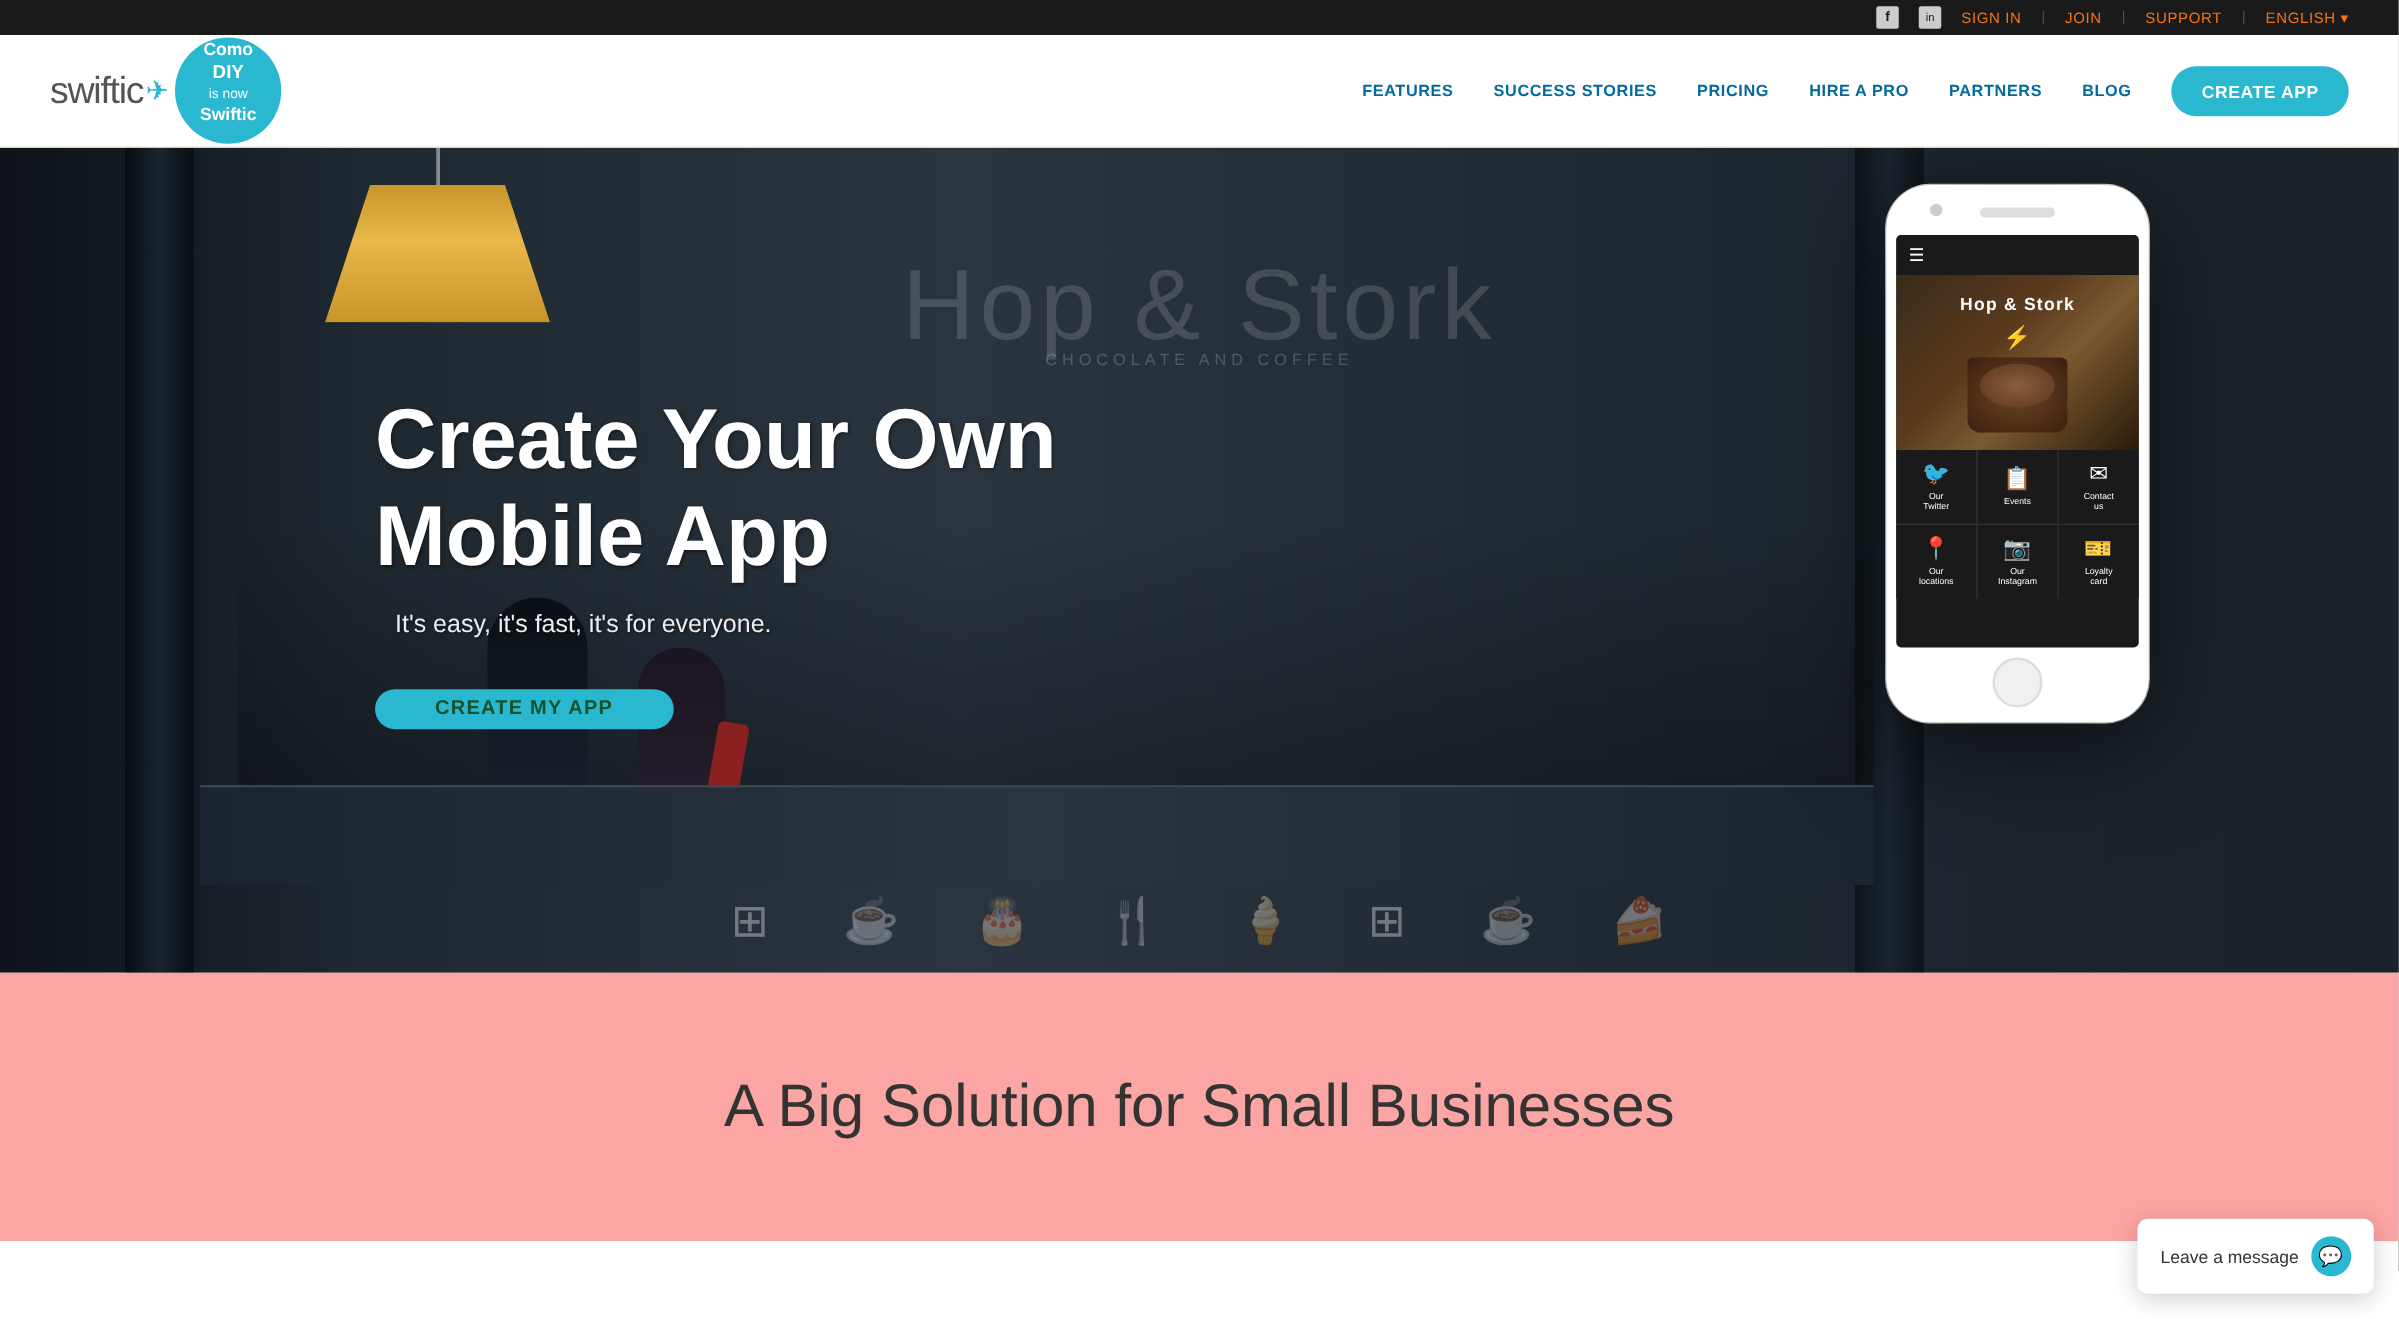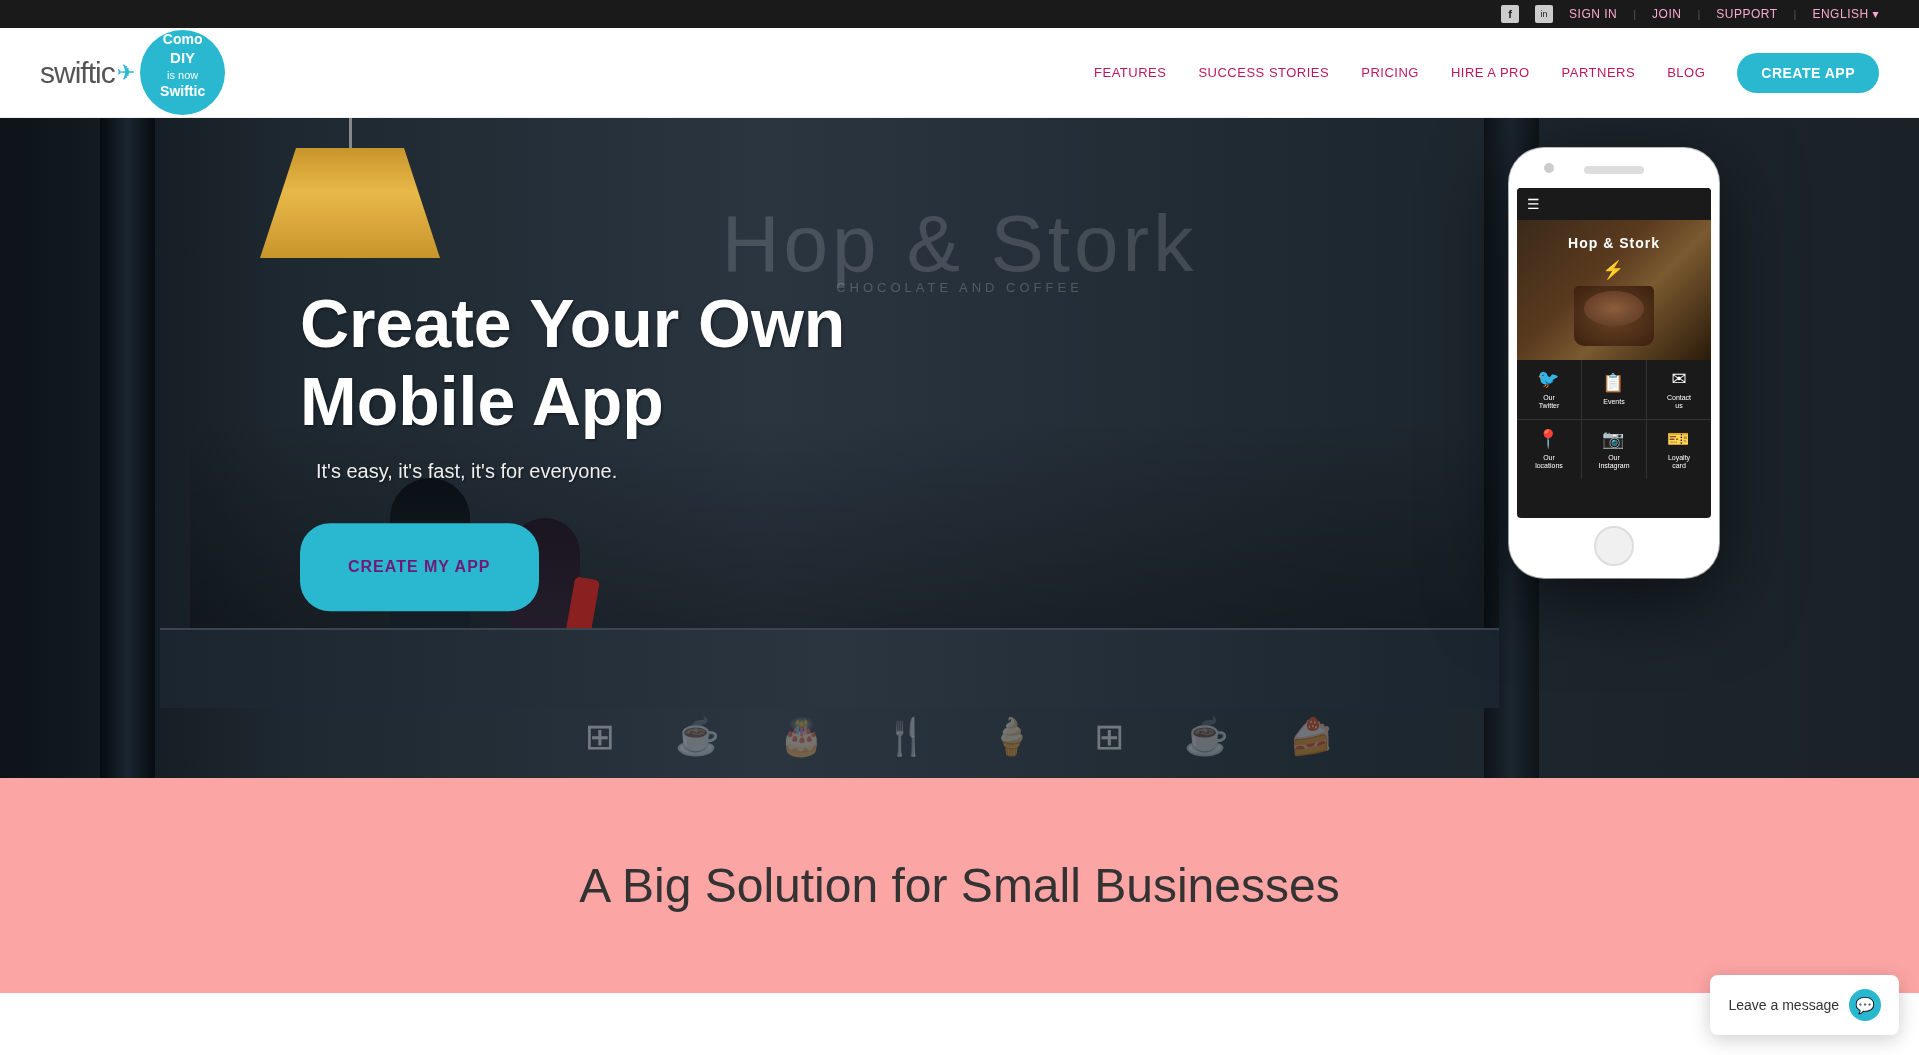--- a/index.html
+++ b/index.html
@@ -9,21 +9,21 @@
     .top-bar {
       background: #1a1a1a;
       height: 28px;
       display: flex;
       align-items: center;
       justify-content: flex-end;
       padding-right: 40px;
       gap: 16px;
     }
     .top-bar-link {
-      color: #f9a8d4;
+      color: #f97316;
       font-size: 12px;
       text-decoration: none;
       cursor: pointer;
       letter-spacing: 0.5px;
     }
     .top-bar-divider { color: #555; font-size: 11px; }
     .fb-icon {
       width: 18px; height: 18px;
       background: #ccc;
       border-radius: 2px;
@@ -84,23 +84,23 @@
     .como-bubble .is-now { font-size: 11px; font-weight: 400; }
     .como-bubble .swiftic { font-size: 14px; font-weight: 700; }
 
     .nav-links {
       display: flex;
       align-items: center;
       gap: 32px;
       margin-left: auto;
     }
     .nav-link {
-      color: #be185d;
+      color: #0369a1;
       font-size: 13px;
-      font-weight: 400;
+      font-weight: 700;
       text-decoration: none;
       letter-spacing: 0.5px;
       cursor: pointer;
       text-transform: uppercase;
     }
     .create-app-btn {
       background: #29b8d0;
       color: #fff;
       border: none;
       border-radius: 25px;
@@ -141,24 +141,24 @@
     .hero-subtitle {
       font-size: 20px;
       font-weight: 300;
       margin-bottom: 40px;
       color: #eee;
       text-shadow: 1px 1px 2px rgba(0,0,0,0.5);
       margin-left: 16px;
     }
     .create-my-app-btn {
       background: #29b8d0;
-      color: #701a75;
+      color: #14532d;
       border: none;
       border-radius: 30px;
-      padding: 35px 48px;
+      padding: 7px 48px;
       font-size: 16px;
       font-weight: 700;
       cursor: pointer;
       letter-spacing: 1px;
       text-transform: uppercase;
     }
 
     
     .phone-mockup {
       position: absolute;

